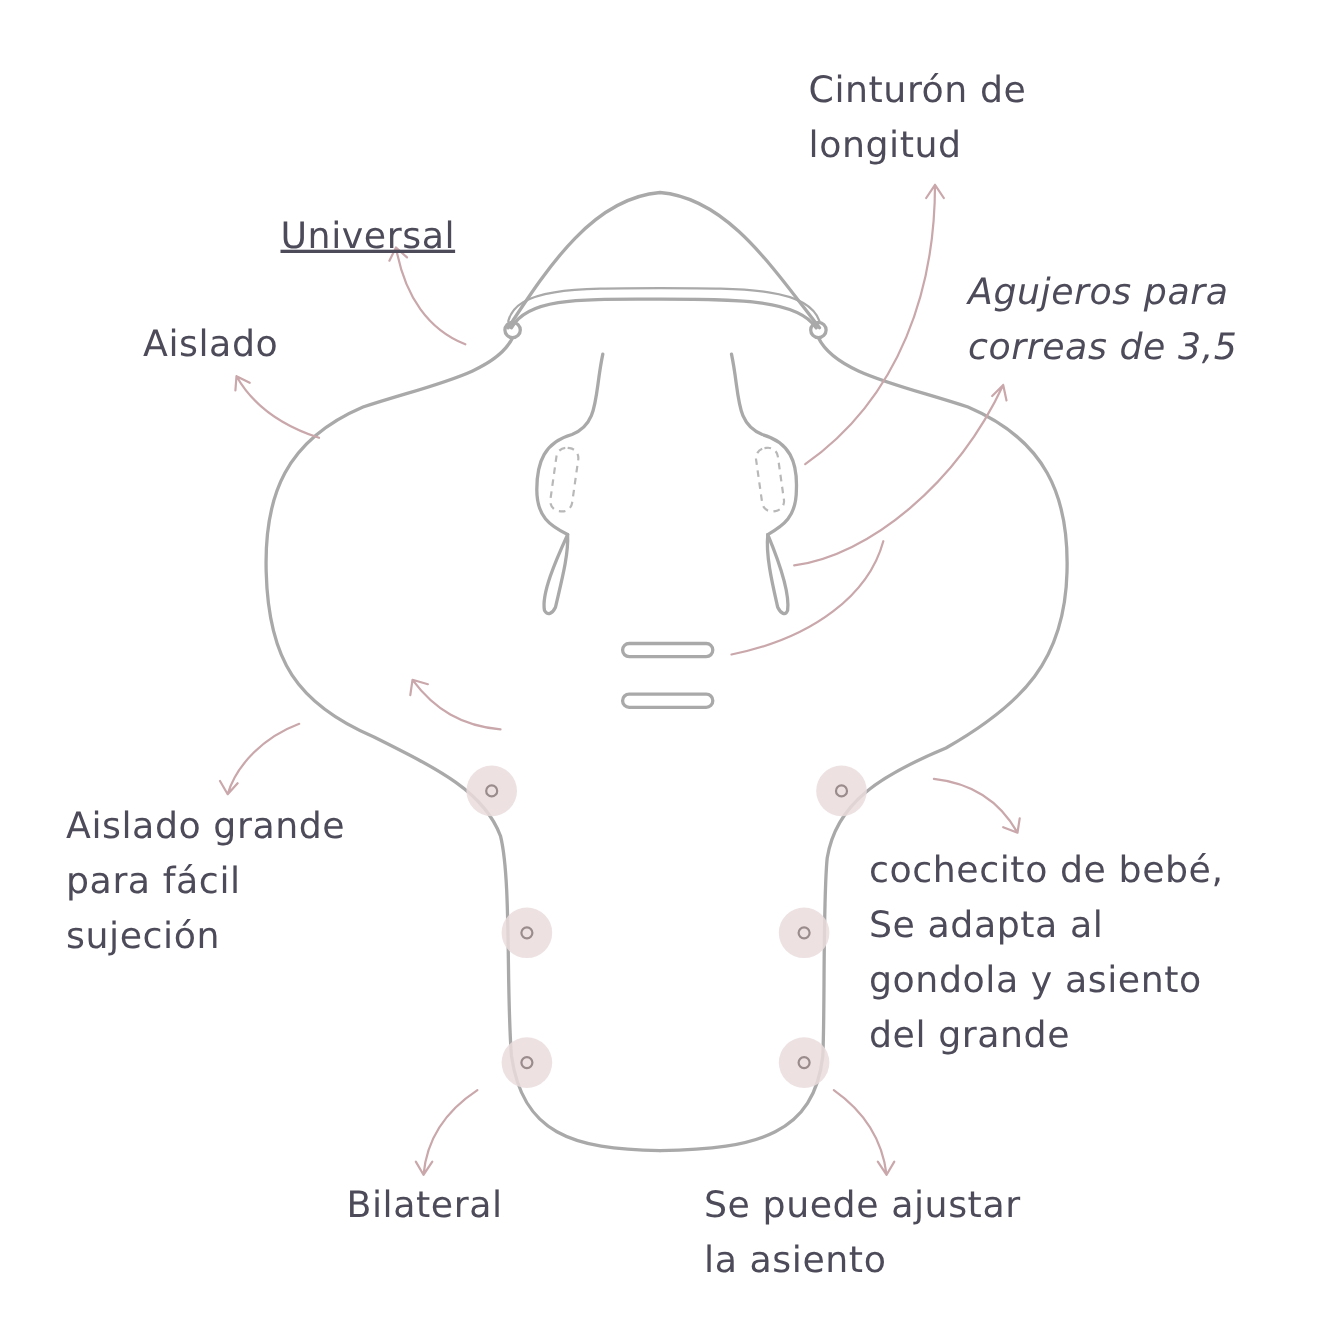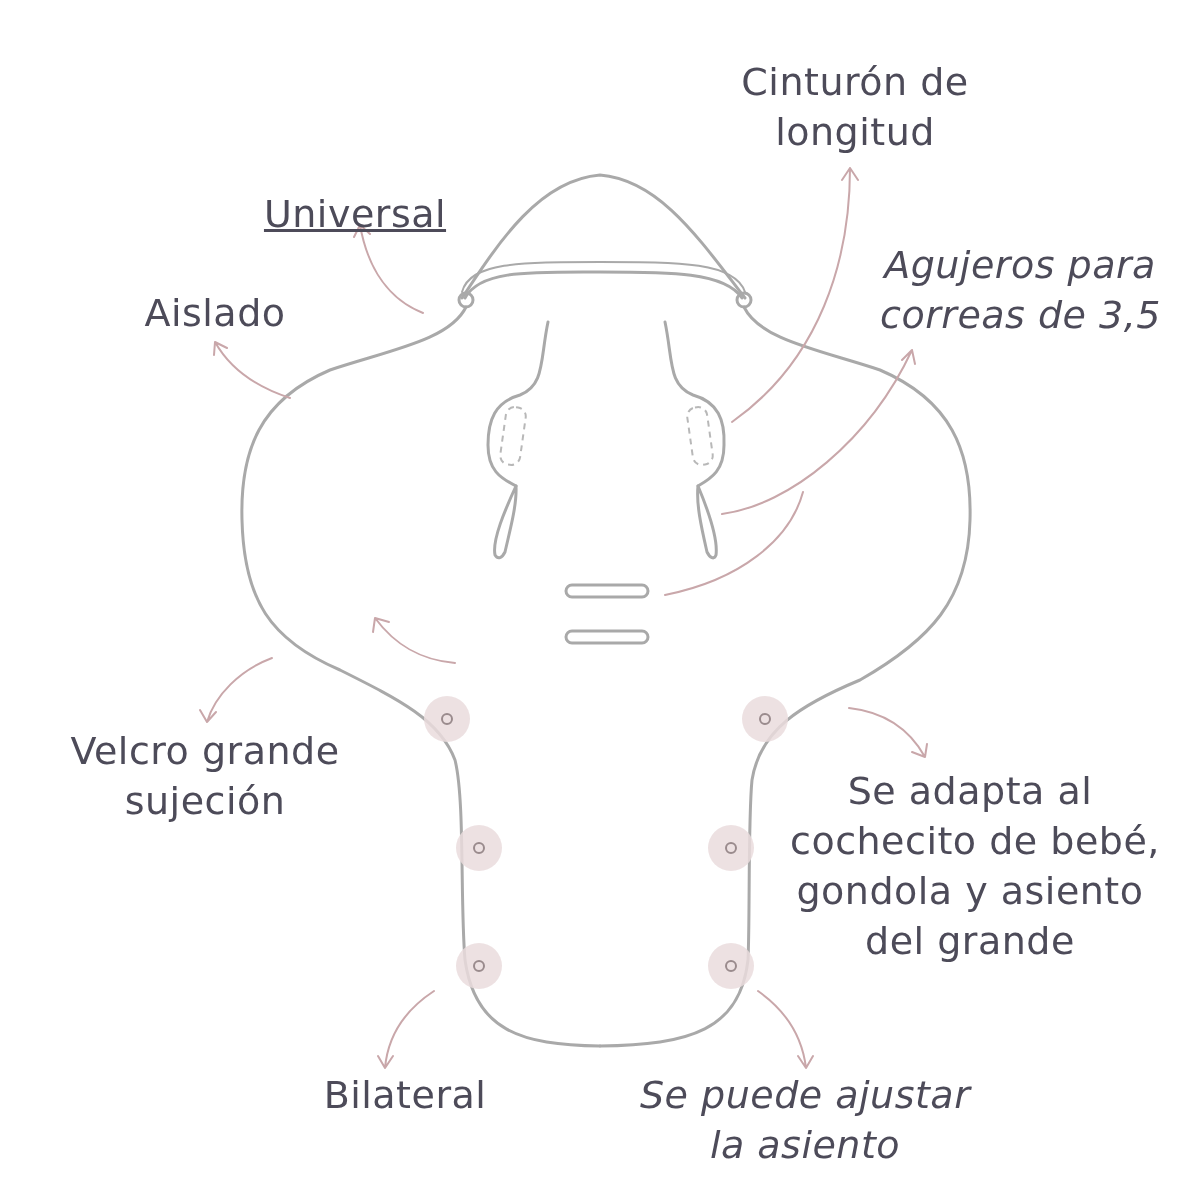--- a/index.html
+++ b/index.html
@@ -1,20 +1,20 @@
 <!DOCTYPE html>
 <html><head>
   <meta charset="utf-8">
   <style>
     html, body { margin:0; padding:0; background:#ffffff; }
     body { width:1200px; height:1200px; position:relative; overflow:hidden;
            font-family: "DejaVu Sans", sans-serif; }
     svg.art { position:absolute; left:0; top:0; }
-    .label { position:absolute; color:#4d4b59; font-size:38px; line-height:50px;
-             text-align:center; letter-spacing:0.5px; white-space:nowrap; }
+    .label { position:absolute; color:#4d4b59; font-size:33px; line-height:50px;
+             letter-spacing:0.5px; white-space:nowrap; }
     .label span { display:block; }
   </style>
 </head>
 <body>
 
 <svg class="art" width="1200" height="1200" viewBox="0 0 1200 1200">
 
   <g fill="none" stroke="#a9a9a9" stroke-width="3" stroke-linecap="round" stroke-linejoin="round">
 
     <path d="M462,298 C500,240 540,180 600,175 C660,180 700,240 745,298"></path>
@@ -95,31 +95,32 @@
 <div class="label" style="left:130px; top:288px; width:170px;">
   <span>Aislado</span>
 </div>
 
 <div class="label" style="left:880px; top:240px; width:280px;font-style:italic;">
   <span>Agujeros para</span>
   <span>correas de 3,5</span>
 </div>
 
 <div class="label" style="left:60px; top:726px; width:290px;">
-  <span>Velcro grande</span>
+  <span>Aislado grande</span>
+  <span>para fácil</span>
   <span>sujeción</span>
 </div>
 
 <div class="label" style="left:790px; top:766px; width:360px;">
+  <span>cochecito de bebé,</span>
   <span>Se adapta al</span>
-  <span>cochecito de bebé,</span>
   <span>gondola y asiento</span>
   <span>del grande</span>
 </div>
 
 <div class="label" style="left:315px; top:1070px; width:180px;">
   <span>Bilateral</span>
 </div>
 
-<div class="label" style="left:640px; top:1070px; width:330px;font-style:italic;">
+<div class="label" style="left:640px; top:1070px; width:330px;">
   <span>Se puede ajustar</span>
   <span>la asiento</span>
 </div>
 
 </body></html>

